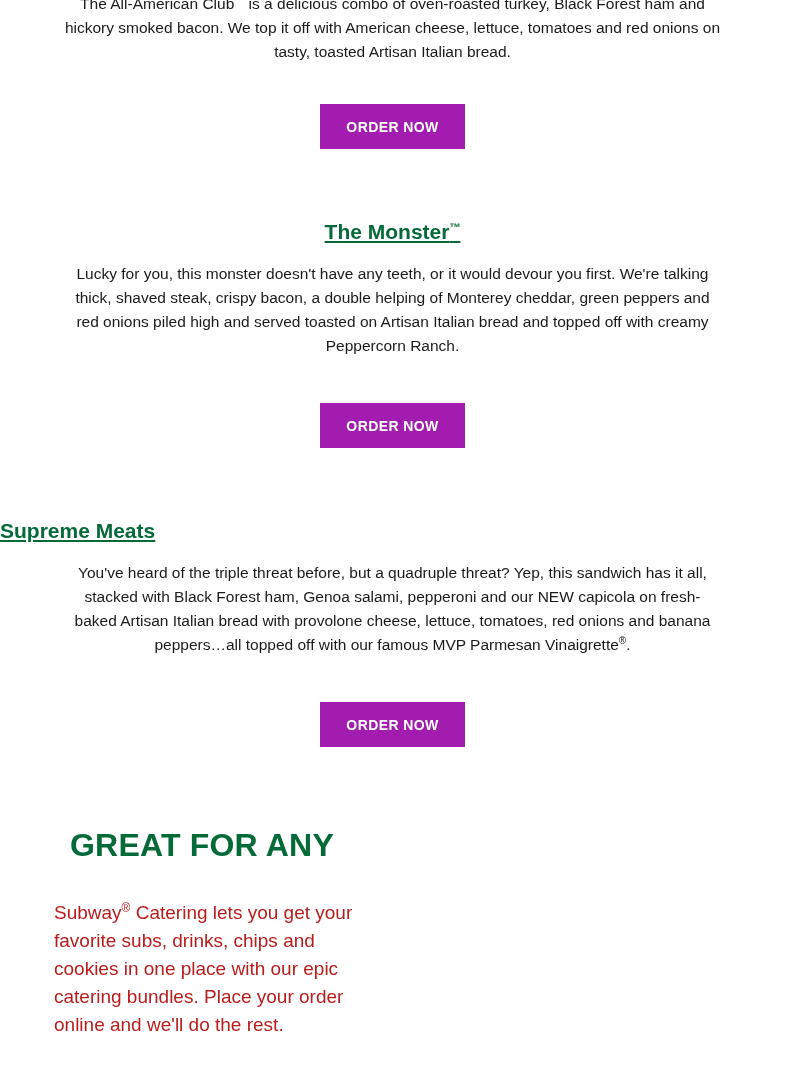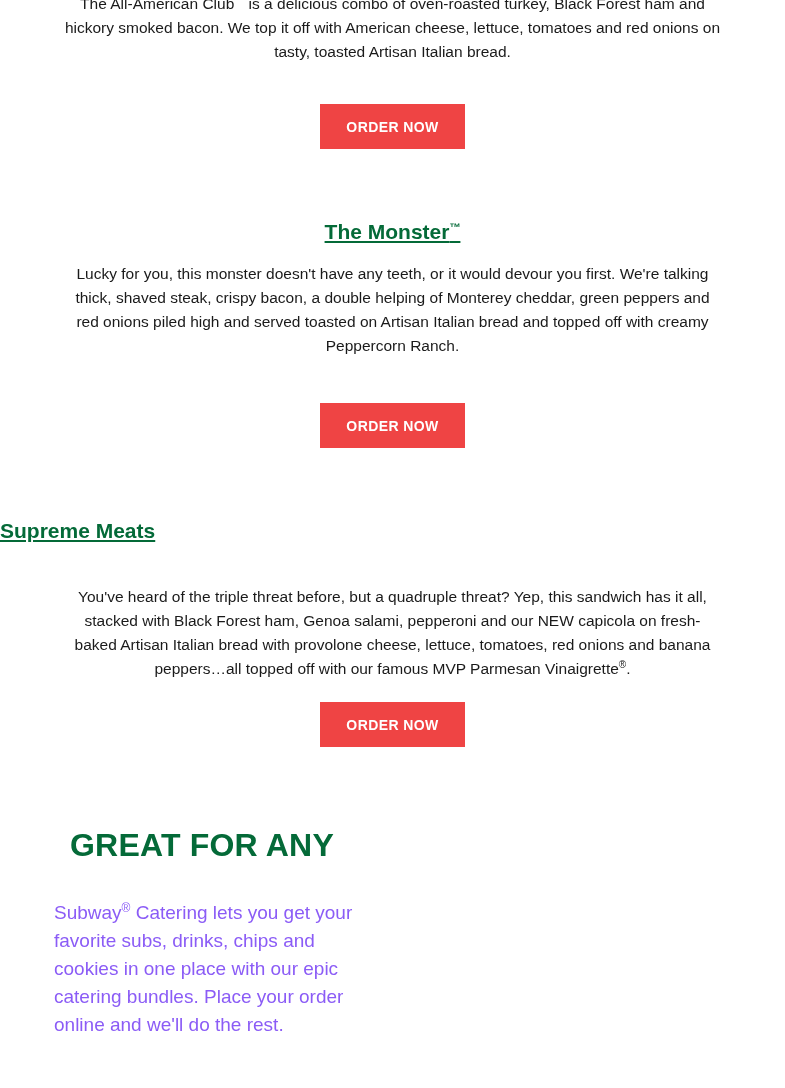--- a/index.html
+++ b/index.html
@@ -45,21 +45,21 @@
     padding: 0 42px;
     max-width: 740px;
   }
   .sandwich-desc sup {
     font-size: 10px;
     line-height: 0;
     vertical-align: super;
   }
   .order-btn {
     display: inline-block;
-    background: #ef4444;
+    background: #a21caf;
     color: #ffffff;
     font-size: 14px;
     font-weight: bold;
     letter-spacing: 0.4px;
     padding: 15px 26px 14px 26px;
     border: none;
     text-align: center;
     cursor: pointer;
     font-family: "Liberation Sans", sans-serif;
     line-height: 16px;
@@ -76,21 +76,21 @@
   }
   #btn-1 { top: 104px; left: 0; width: 785px; text-align: center; }
 
   
   #title-2 { top: 219px; left: 0; width: 785px; text-align: center; }
   #desc-2  { top: 262px; left: 0; width: 785px; }
   #btn-2   { top: 403px; left: 0; width: 785px; text-align: center; }
 
   
   #title-3 { top: 518px; left: 0; width: 704px; text-align: left; }
-  #desc-3  { top: 561px; left: 0; width: 785px; margin-top: 24px; }
+  #desc-3  { top: 561px; left: 0; width: 785px; }
   #btn-3   { top: 702px; left: 0; width: 785px; text-align: center; }
 
   
   .catering {
     position: absolute;
     top: 830px;
     left: 42px;
     width: 320px;
   }
   .catering-heading {
@@ -98,21 +98,21 @@
     line-height: 31px;
     font-weight: bold;
     color: #046a38;
     text-align: center;
     margin: 0 0 38px 0;
     letter-spacing: 0.2px;
   }
   .catering-body {
     font-size: 19px;
     line-height: 28px;
-    color: #8b5cf6;
+    color: #b91c1c;
     text-align: left;
     margin: 0;
     padding-left: 12px;
   }
   .catering-body sup {
     font-size: 12px;
     vertical-align: super;
     line-height: 0;
   }
   .tm {

